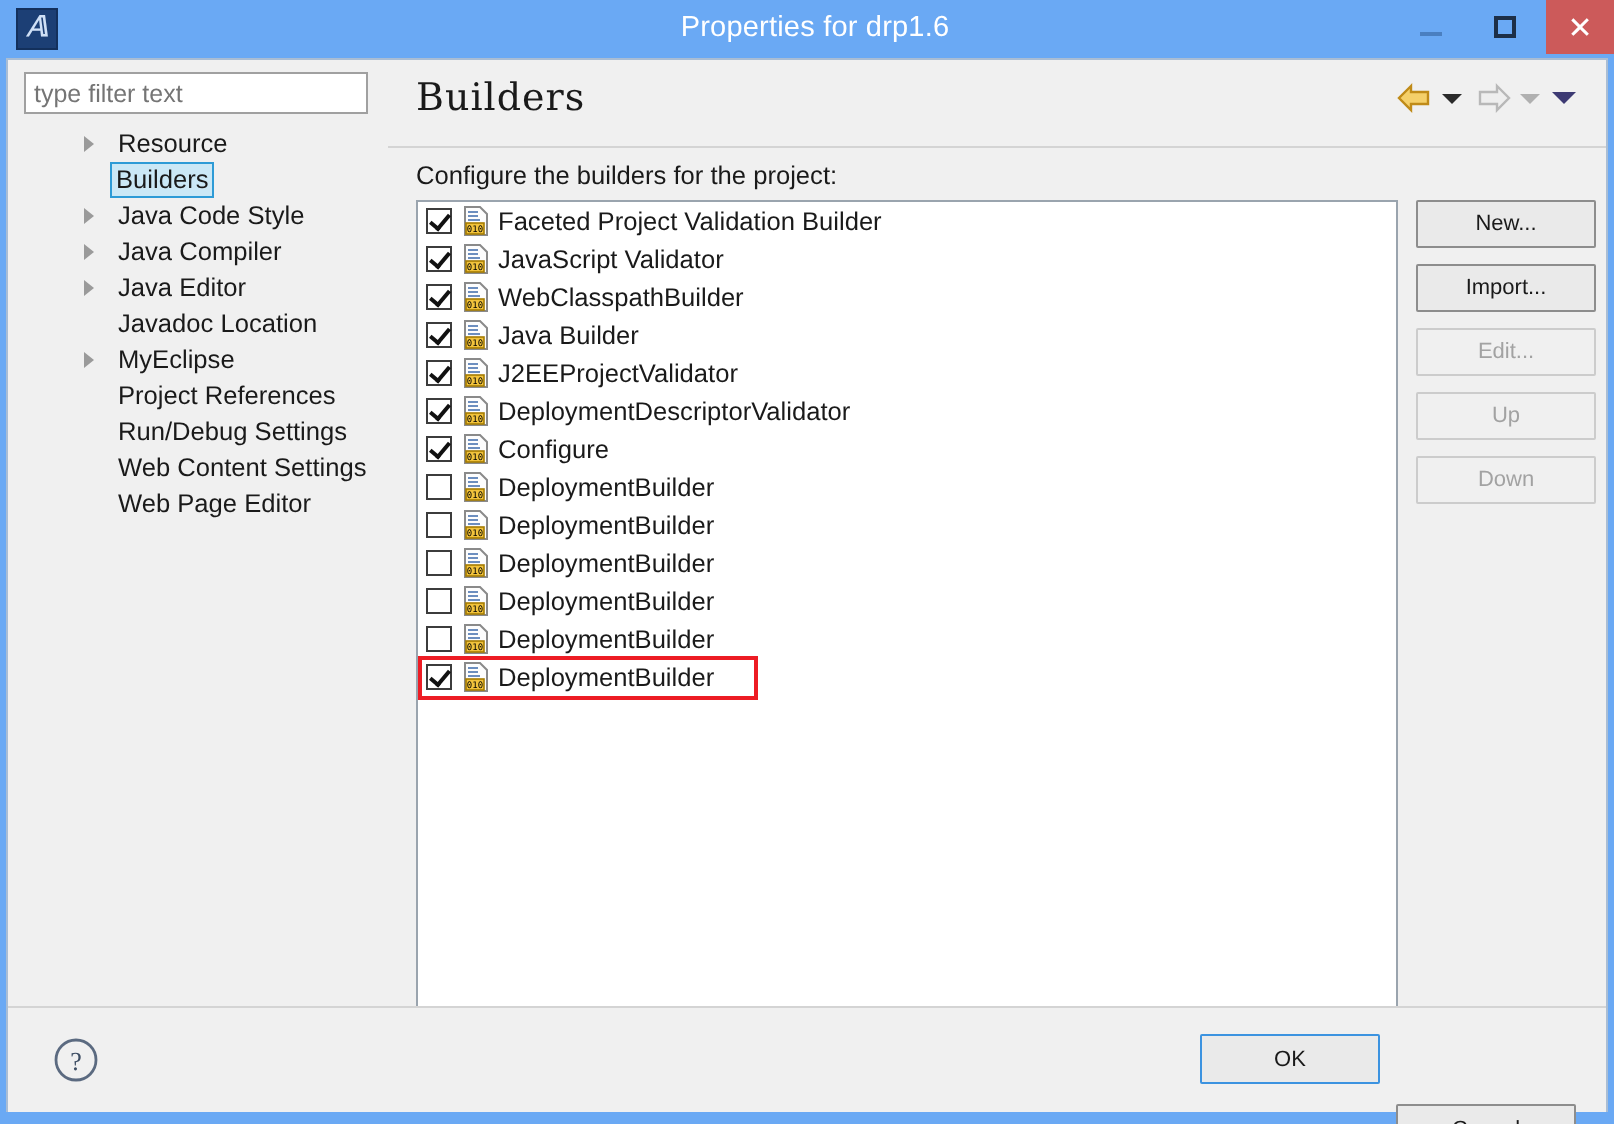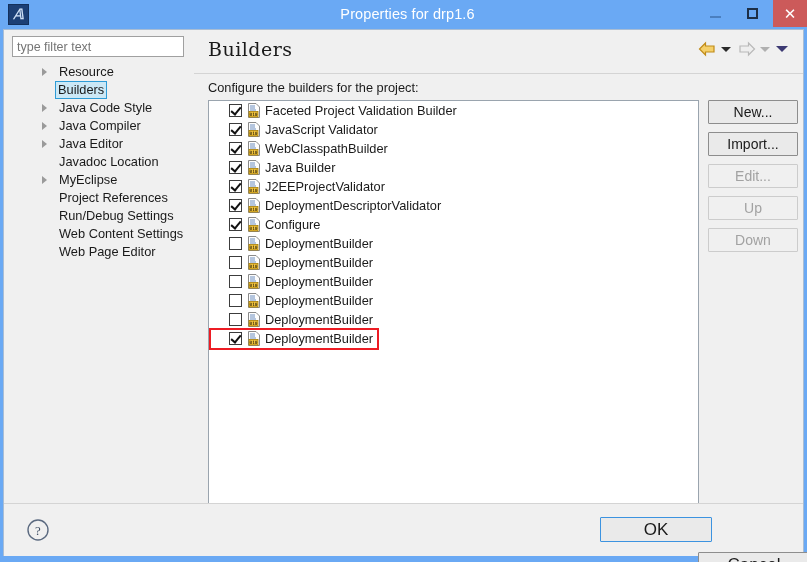--- a/index.html
+++ b/index.html
@@ -223,21 +223,21 @@
     background: #ffffff;
     border: 1px solid #9aa4ae;
     box-sizing: border-box;
     overflow: hidden;
   }
   .builder-row {
     position: relative;
     height: 19px;
     display: flex;
     align-items: center;
-    padding-left: 20px;
+    padding-left: 4px;
     font-size: 12.8px;
     color: #1a1a1a;
     white-space: nowrap;
   }
   .cb {
     width: 13px; height: 13px;
     border: 1px solid #3c3c3c;
     background: #ffffff;
     box-sizing: border-box;
     position: relative;
@@ -279,21 +279,21 @@
     left: 514px; top: 70px;
     width: 90px;
   }
   .sbtn {
     width: 90px;
     height: 24px;
     margin-bottom: 8px;
     border: 1px solid #8d8d8d;
     background: #eaeaea;
     color: #1a1a1a;
-    font-size: 14px;
+    font-size: 11px;
     font-family: "Liberation Sans", sans-serif;
     box-sizing: border-box;
     display: flex;
     align-items: center;
     justify-content: center;
     border-radius: 1px;
   }
   .sbtn.disabled {
     color: #a2a2a2;
     border-color: #cccccc;
@@ -311,25 +311,25 @@
     border-top: 1px solid #d4d4d4;
   }
   #help-icon {
     position: absolute;
     left: 22px; top: 14px;
     width: 24px; height: 24px;
   }
   .dlgbtn {
     position: absolute;
     top: 13px;
-    width: 112px; height: 25px;
+    width: 90px; height: 25px;
     border: 1px solid #8d8d8d;
     background: #eaeaea;
     color: #1a1a1a;
-    font-size: 17px;
+    font-size: 11px;
     font-family: "Liberation Sans", sans-serif;
     box-sizing: border-box;
     display: flex;
     align-items: center;
     justify-content: center;
     border-radius: 1px;
   }
   #btn-ok { left: 596px; border: 1px solid #3c93e0; }
   #btn-cancel { left: 694px; margin-top: 35px; }
 </style>

